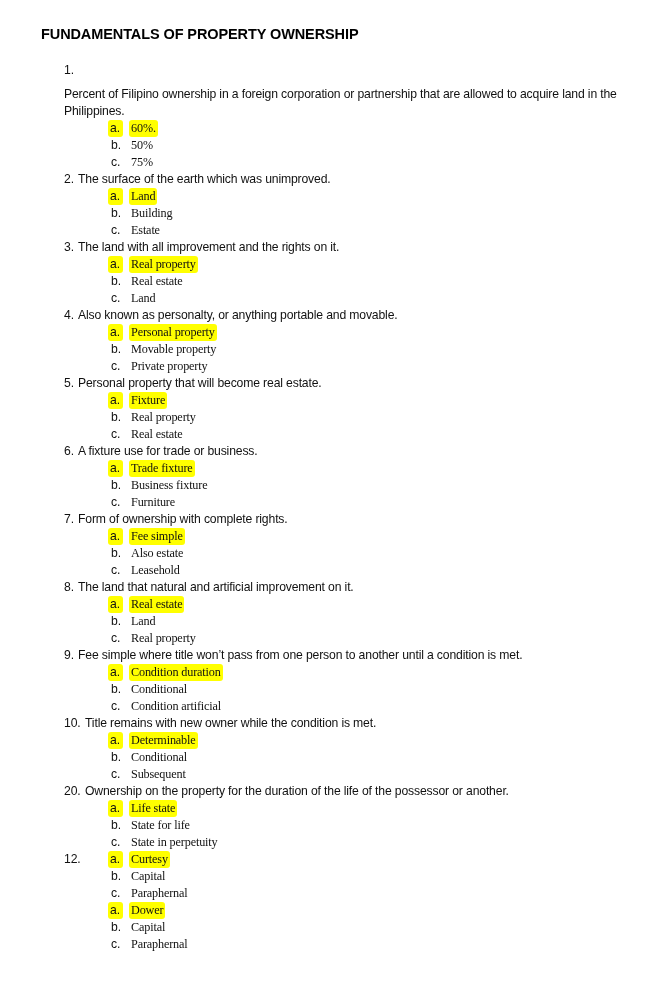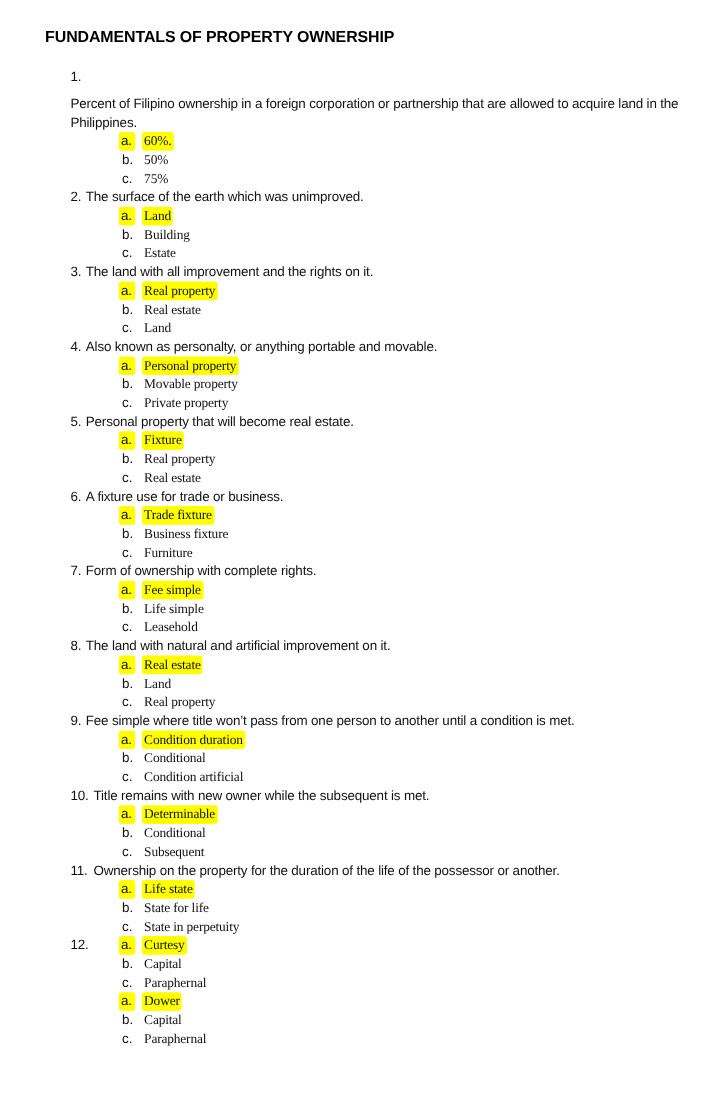--- a/index.html
+++ b/index.html
@@ -239,33 +239,33 @@
         <span class="q-num">7.</span>
         <span>Form of ownership with complete rights.</span>
       </div>
       <ul class="options">
         <li class="option correct">
             <span class="opt-letter">a.</span>
             <span class="opt-text">Fee simple</span>
           </li>
         <li class="option">
             <span class="opt-letter">b.</span>
-            <span class="opt-text">Life simple</span>
+            <span class="opt-text">Also estate</span>
           </li>
         <li class="option">
             <span class="opt-letter">c.</span>
             <span class="opt-text">Leasehold</span>
           </li>
       </ul>
     </li>
 
     <li class="question">
       <div class="q-stem" style="padding-left:78px">
         <span class="q-num">8.</span>
-        <span>The land with natural and artificial improvement on it.</span>
+        <span>The land that natural and artificial improvement on it.</span>
       </div>
       <ul class="options">
         <li class="option correct">
             <span class="opt-letter">a.</span>
             <span class="opt-text">Real estate</span>
           </li>
         <li class="option">
             <span class="opt-letter">b.</span>
             <span class="opt-text">Land</span>
           </li>
@@ -293,41 +293,41 @@
         <li class="option">
             <span class="opt-letter">c.</span>
             <span class="opt-text">Condition artificial</span>
           </li>
       </ul>
     </li>
 
     <li class="question">
       <div class="q-stem" style="padding-left:85px">
         <span class="q-num">10.</span>
-        <span>Title remains with new owner while the subsequent is met.</span>
+        <span>Title remains with new owner while the condition is met.</span>
       </div>
       <ul class="options">
         <li class="option correct">
             <span class="opt-letter">a.</span>
             <span class="opt-text">Determinable</span>
           </li>
         <li class="option">
             <span class="opt-letter">b.</span>
             <span class="opt-text">Conditional</span>
           </li>
         <li class="option">
             <span class="opt-letter">c.</span>
             <span class="opt-text">Subsequent</span>
           </li>
       </ul>
     </li>
 
     <li class="question">
       <div class="q-stem" style="padding-left:85px">
-        <span class="q-num">11.</span>
+        <span class="q-num">20.</span>
         <span>Ownership on the property for the duration of the life of the possessor or another.</span>
       </div>
       <ul class="options">
         <li class="option correct">
             <span class="opt-letter">a.</span>
             <span class="opt-text">Life state</span>
           </li>
         <li class="option">
             <span class="opt-letter">b.</span>
             <span class="opt-text">State for life</span>

